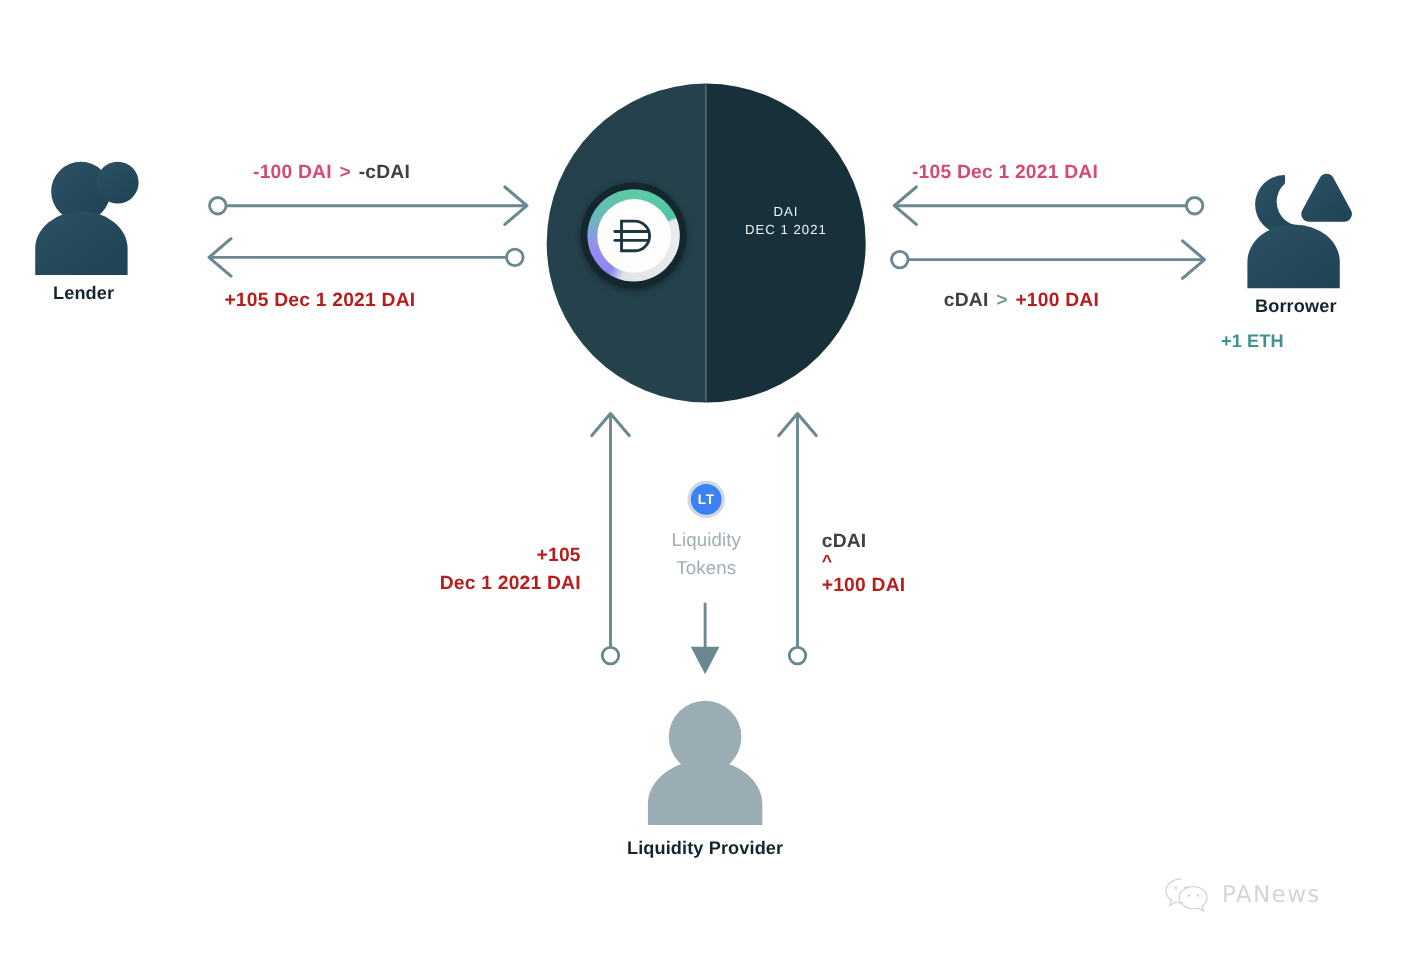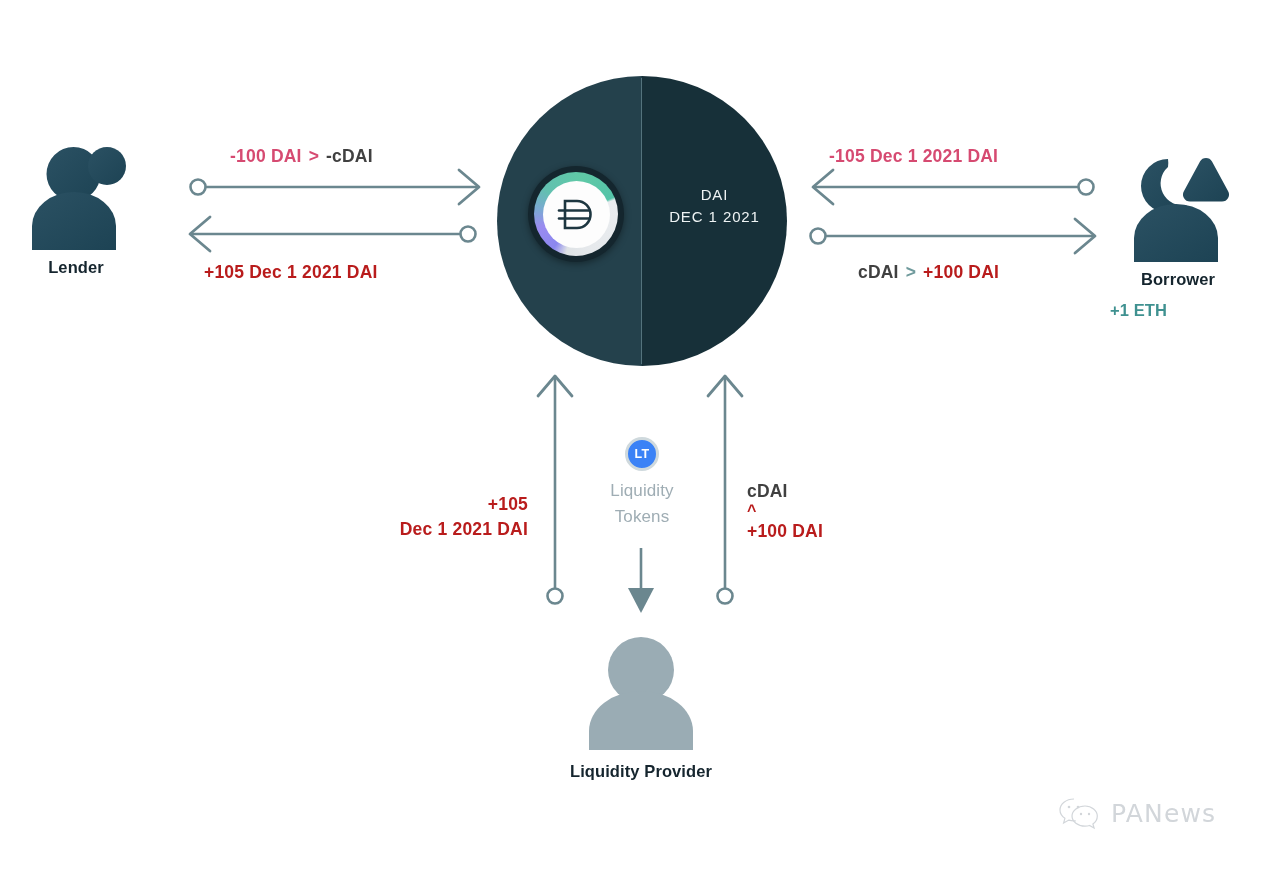--- a/index.html
+++ b/index.html
@@ -87,21 +87,21 @@
     background: #5d7d86;
     opacity: .85;
   }
   .core-text {
     position: absolute;
     left: 145px;
     top: 108px;
     width: 145px;
     text-align: center;
     color: #eef3f4;
-    font-size: 15px;
+    font-size: 12px;
     line-height: 1.44;
     letter-spacing: .9px;
   }
 
   
   .dai-coin {
     position: absolute;
     left: 31px;
     top: 90px;
     width: 96px;
@@ -173,21 +173,21 @@
 
   
   .watermark {
     position: absolute;
     left: 1058px;
     top: 796px;
     display: flex;
     align-items: center;
     gap: 9px;
     color: #d2d6da;
-    font-size: 25px;
+    font-size: 21px;
     letter-spacing: 1.2px;
     font-family: "DejaVu Sans", sans-serif;
   }
   svg { display: block; overflow: visible; }
 </style>
 </head>
 <body>
 
 <div class="stage">
 

